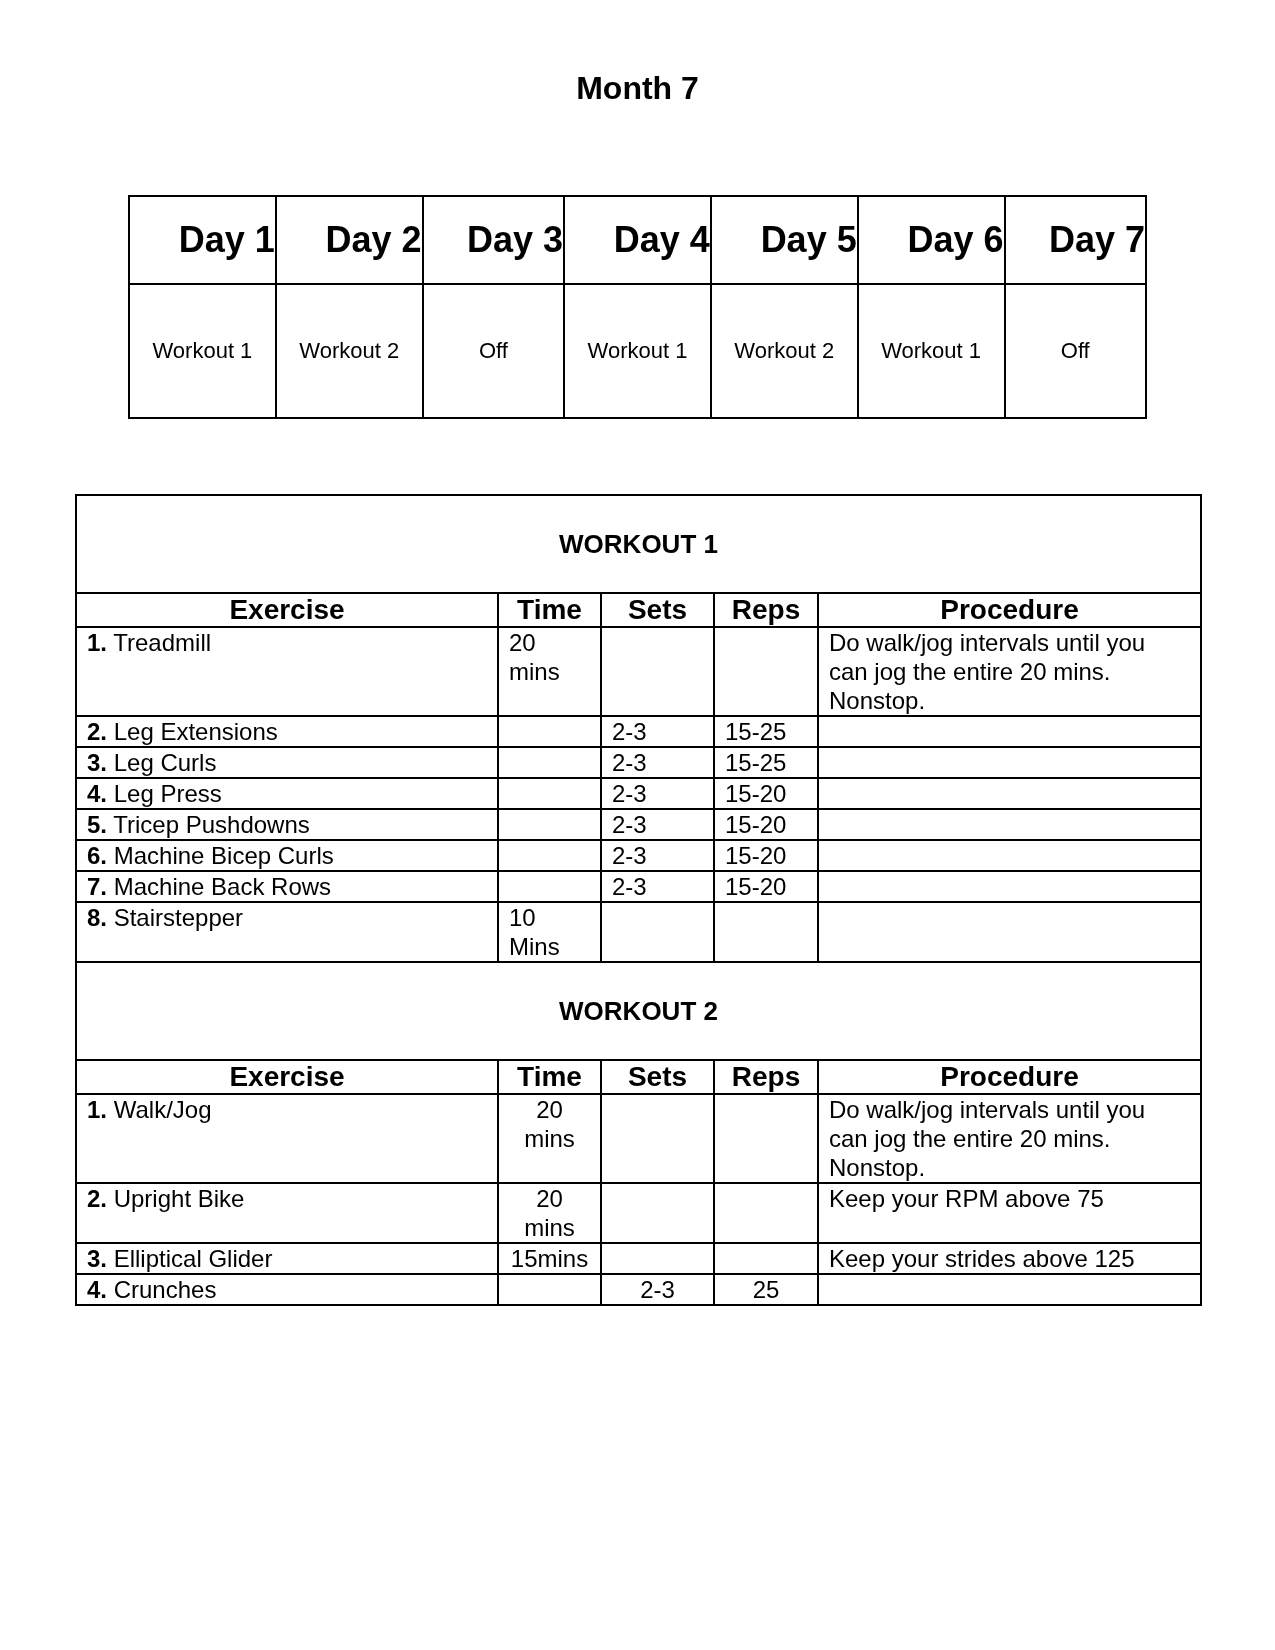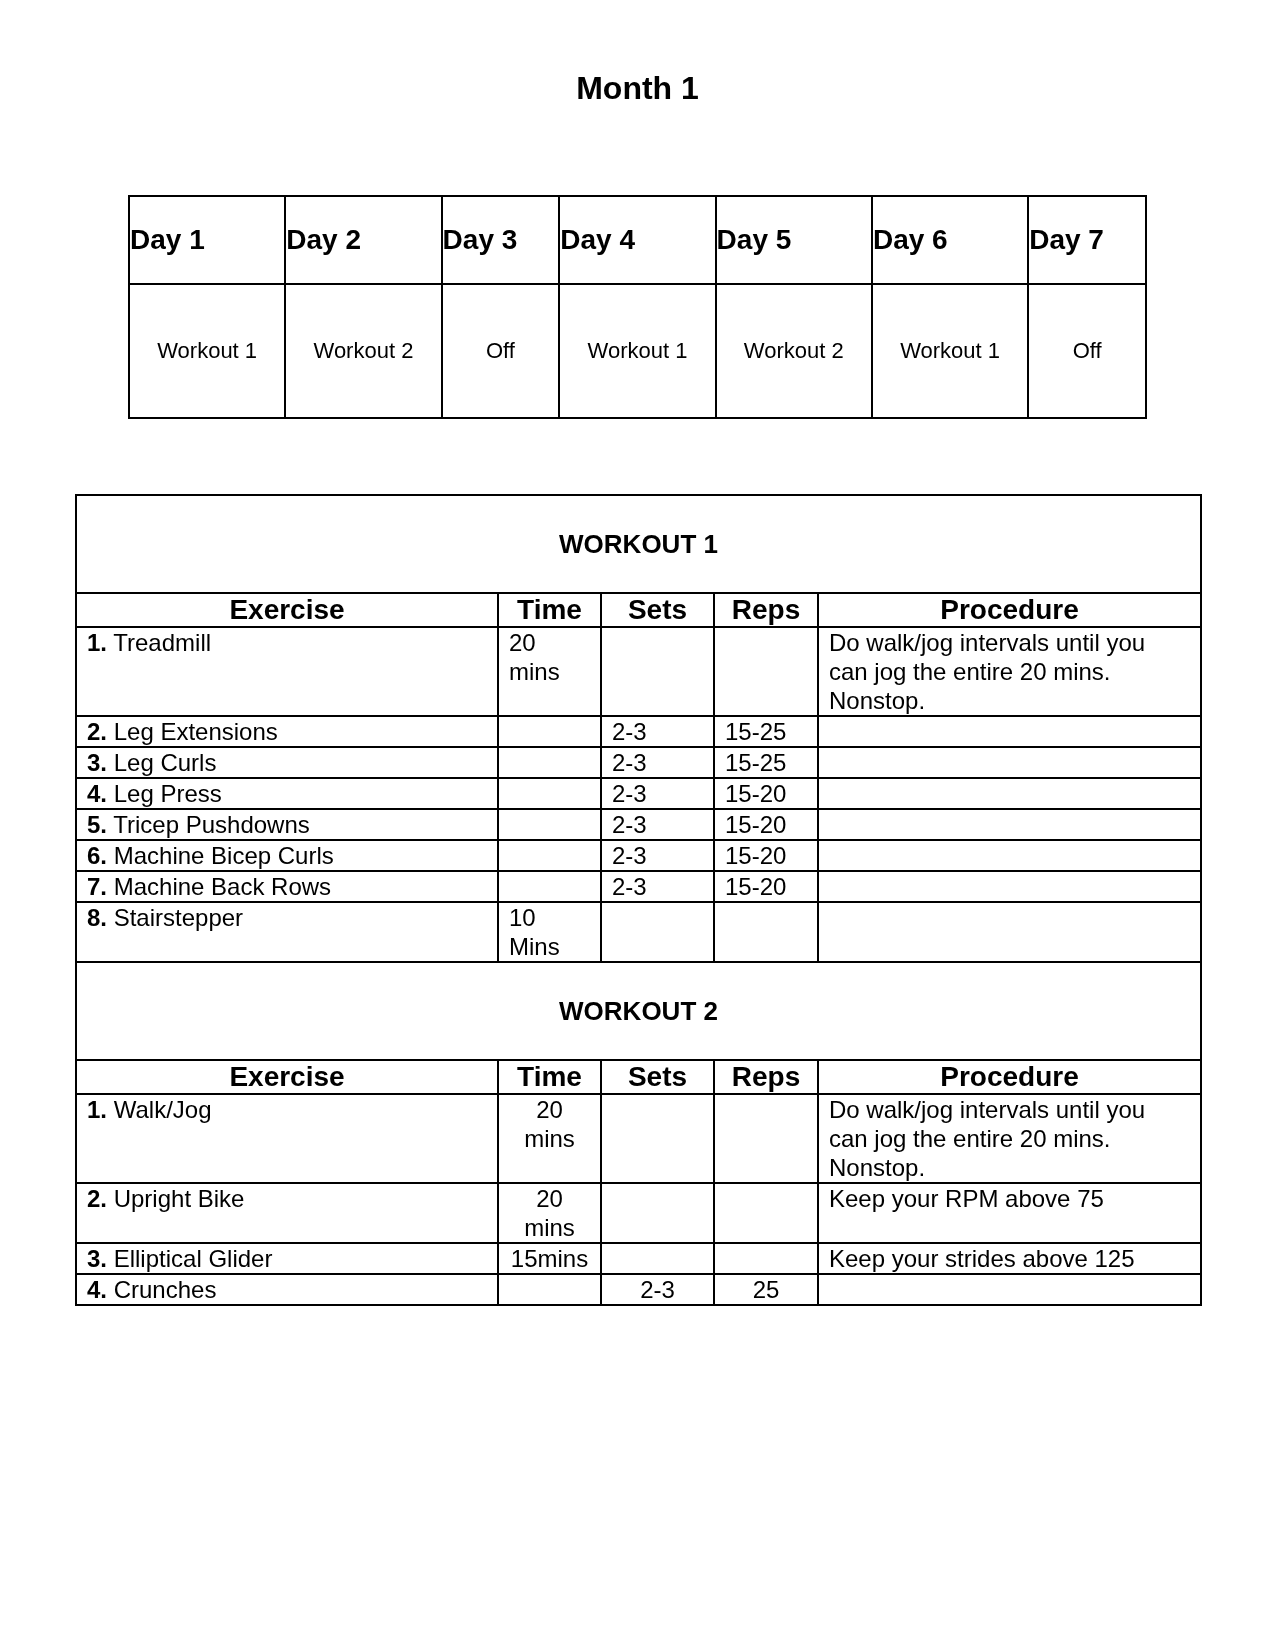--- a/index.html
+++ b/index.html
@@ -3,35 +3,35 @@
 <meta charset="utf-8">
 <style>
   html, body { margin: 0; padding: 0; background: #ffffff; }
   body { width: 1275px; height: 1650px; position: relative; overflow: hidden;
          font-family: "Liberation Sans", sans-serif; color: #000; }
   .title { position: absolute; top: 70px; left: 0; width: 1275px; text-align: center;
            font-size: 32px; font-weight: bold; }
   table { border-collapse: collapse; position: absolute; }
   td, th { border: 2px solid #000; padding: 0; }
   #sched { left: 128px; top: 195px; width: 1019px; }
-  #sched th { height: 86px; font-size: 28px; font-weight: bold; text-align: left; }
+  #sched th { height: 86px; font-size: 36px; font-weight: bold; text-align: right; }
   #sched td { height: 132px; font-size: 22px; text-align: center; }
   #workouts { left: 75px; top: 494px; width: 1125px; table-layout: fixed; }
   #workouts td { font-size: 24px; vertical-align: top; line-height: 29px; padding: 0 10px; }
   .w-title td { height: 96px; text-align: center; vertical-align: middle !important;
                 font-weight: bold; font-size: 26px !important; }
   .hdr td { text-align: center; font-weight: bold; font-size: 28px !important;
             line-height: 32px !important; vertical-align: middle !important; border-radius: 10px; }
   .num { font-weight: bold; }
   .center { text-align: center; }
 </style>
 </head>
 <body>
 
-<div class="title">Month 1</div>
+<div class="title">Month 7</div>
 
 <table id="sched">
   <tbody>
       <tr>
     <th>Day 1</th>
     <th>Day 2</th>
     <th>Day 3</th>
     <th>Day 4</th>
     <th>Day 5</th>
     <th>Day 6</th>

